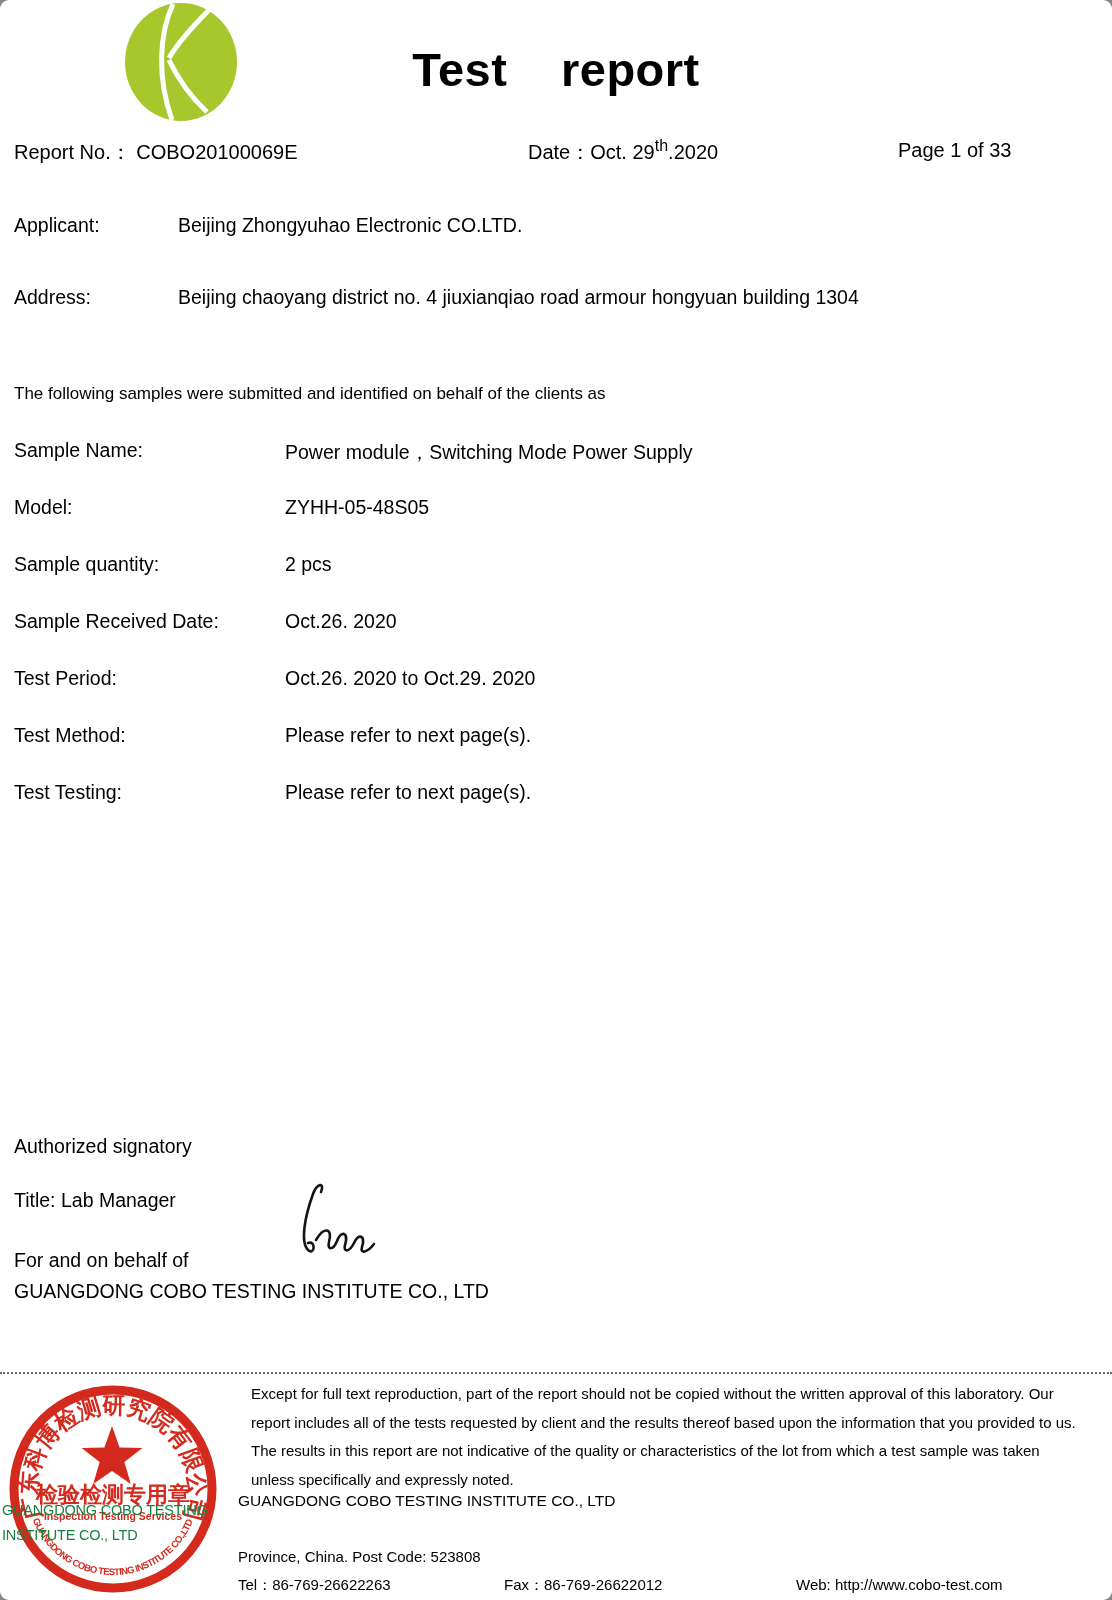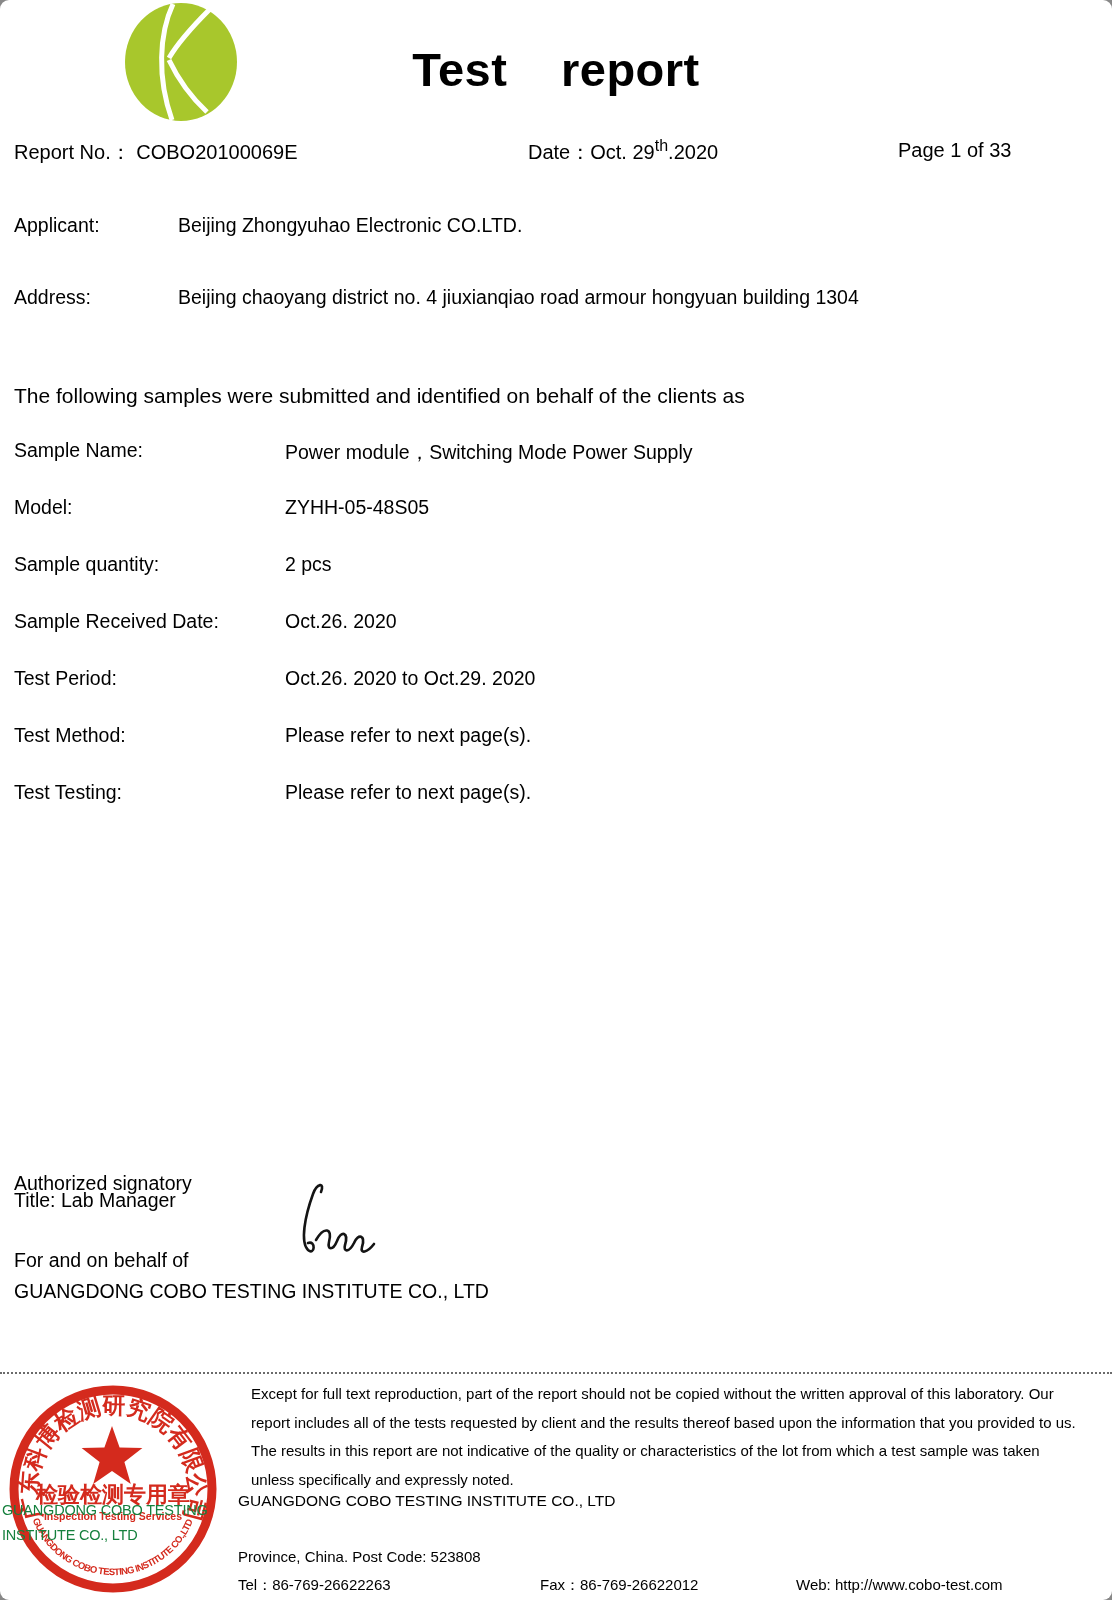--- a/index.html
+++ b/index.html
@@ -17,46 +17,46 @@
   .hdr-report{left:14px;}
   .hdr-date{left:528px;}
   .hdr-page{left:898px;}
   sup{font-size:16px;vertical-align:super;line-height:0;}
   
   .fld{font-size:19.5px;white-space:nowrap;}
   .lab{left:14px;}
   .val-a{left:178px;}
   .row-applicant{top:214px;}
   .row-address{top:286px;}
-  .intro{left:14px;top:384px;font-size:21px;white-space:nowrap;}
+  .intro{left:14px;top:384px;font-size:17px;white-space:nowrap;}
   
   .samples{left:0;top:439px;width:100%;}
   .sample-row{position:relative;height:57px;font-size:19.5px;white-space:nowrap;}
   .s-label{position:absolute;left:14px;top:0;}
   .s-value{position:absolute;left:285px;top:0;}
   
-  .sig-auth{left:14px;top:1172px;font-size:19.5px;}
+  .sig-auth{left:14px;top:1135px;font-size:19.5px;}
   .sig-title{left:14px;top:1189px;font-size:19.5px;}
   .sig-svg{left:288px;top:1180px;}
   .sig-behalf{left:14px;top:1249px;font-size:19.5px;}
   .sig-company{left:14px;top:1280px;font-size:19.5px;}
   
   .dotline{left:0;top:1372px;width:1112px;height:0;border-top:2px dotted #6b6b6b;}
   .stamp-svg{left:2px;top:1378px;}
   .stamp-ov{left:2px;width:222px;text-align:left;font-size:14.5px;
     letter-spacing:-.2px;color:#15803d;white-space:nowrap;}
   .stamp-ov1{top:1502px;}
   .stamp-ov2{top:1527px;}
   .disc{left:238px;top:1380px;font-size:15px;line-height:28.5px;white-space:nowrap;margin-left:13px;}
   .f-line{white-space:nowrap;font-size:15px;}
   .f-company{left:238px;top:1492px;font-size:15.5px;}
   .f-addr1{left:238px;top:1520px;}
   .f-addr2{left:238px;top:1548px;}
   .f-tel{left:238px;top:1576px;}
-  .f-fax{left:504px;top:1576px;margin-left:36px;}
+  .f-fax{left:504px;top:1576px;}
   .f-web{left:796px;top:1576px;}
   .cjk{font-family:"Liberation Sans",sans-serif;}
 </style>
 </head>
 <body>
 
 <div class="page">
 
   <svg class="abs logo" width="115" height="120" viewBox="0 0 115 120" aria-hidden="true">
     <ellipse cx="57" cy="60" rx="56" ry="59" fill="#a8c72c"></ellipse>

